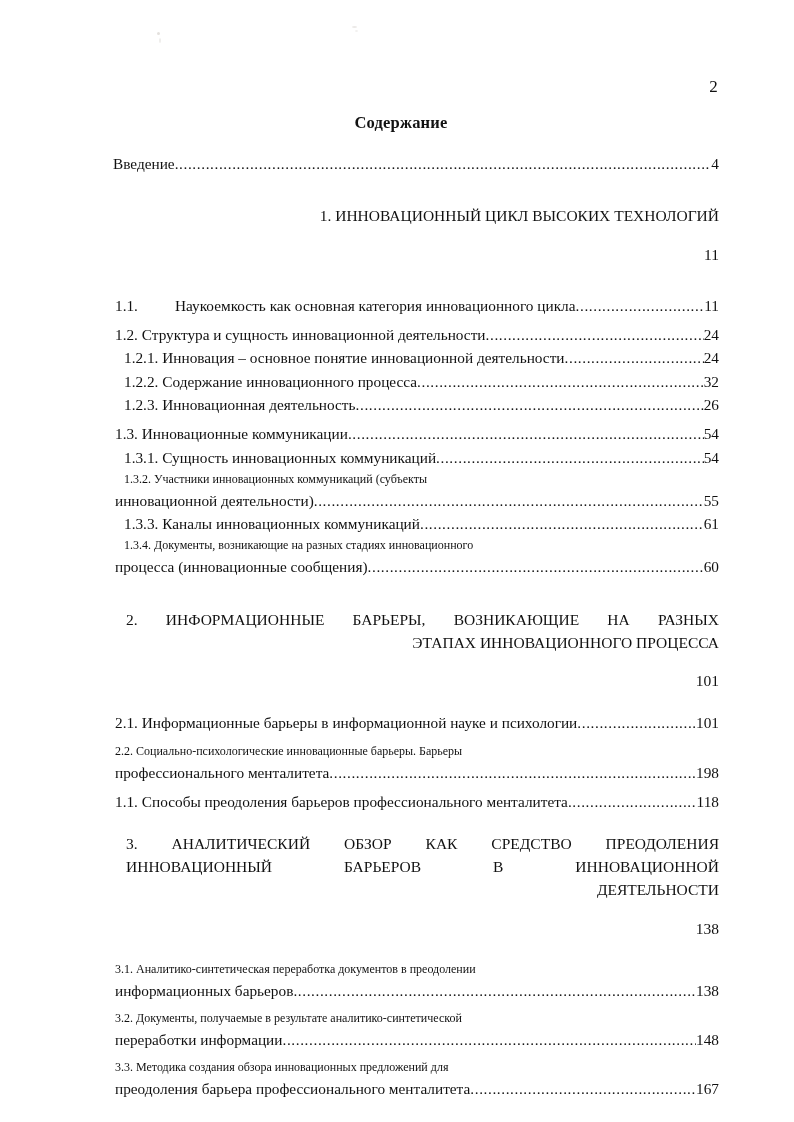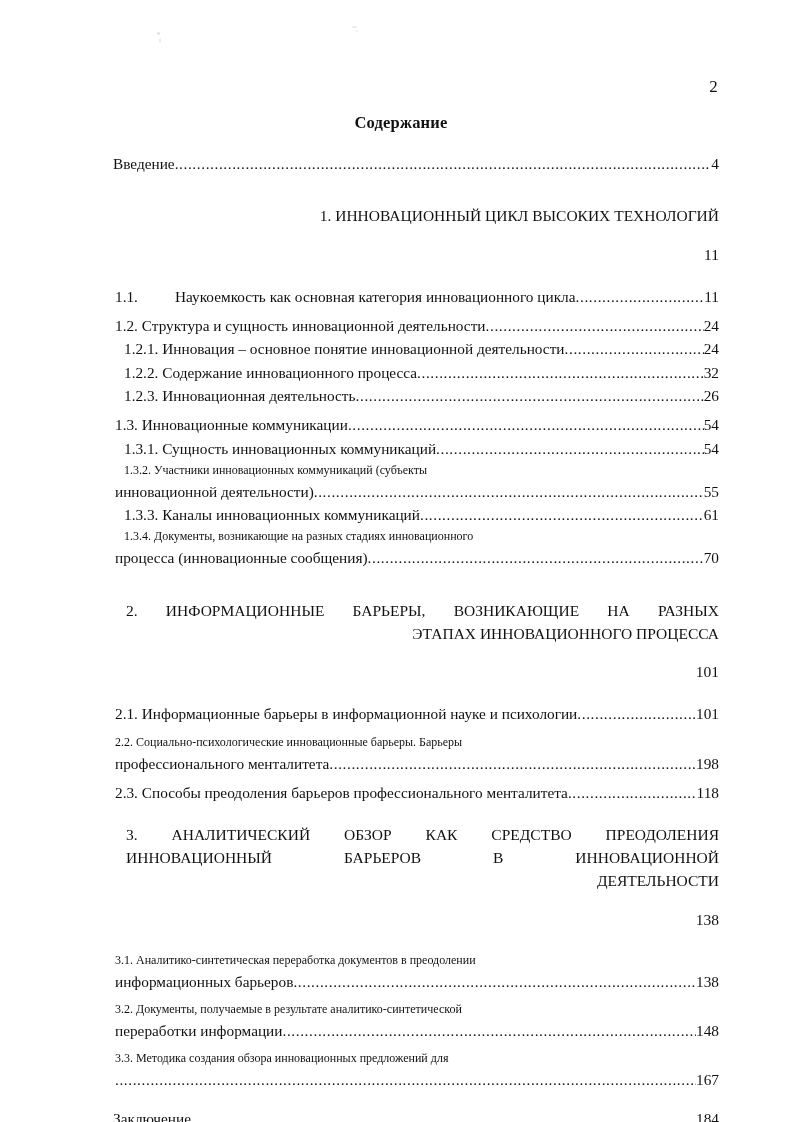--- a/index.html
+++ b/index.html
@@ -98,21 +98,21 @@
   .gap-md { height: 23px; }
   .gap-sm { height: 14px; }
   .gap-xs { height: 8px; }
 
   
   .lv0 { margin-left: 0px;  }
   .lv1 { margin-left: 2px;  }
   .lv2 { margin-left: 11px; }
 
   
-  .numtab { display: inline-block; min-width: 60px; }
+  .numtab { display: inline-block; min-width: 60px; margin-top: 9px; }
 
   
   .chapter-just {
     font-size: 15.5px;
     line-height: 23px;
     text-align: justify;
     text-align-last: justify;
     white-space: normal;
     margin-left: 13px;
   }
@@ -245,21 +245,21 @@
   </div>
 
   <div class="gap-xs"></div>
 
   <div>
     <div class="wrap-line lv2">1.3.4. Документы, возникающие на разных стадиях инновационного</div>
     <div class="gap-xs"></div>
     <div class="entry lv1">
       <span class="label">процесса (инновационные сообщения)</span>
       <span class="leader"></span>
-      <span class="page">70</span>
+      <span class="page">60</span>
     </div>
   </div>
 
   <div class="gap-lg"></div>
 
   <div>
     <div class="chapter-just lv0">2. ИНФОРМАЦИОННЫЕ БАРЬЕРЫ, ВОЗНИКАЮЩИЕ НА РАЗНЫХ</div>
     <div class="chapter-last lv0">
       <span class="label">ЭТАПАХ ИННОВАЦИОННОГО ПРОЦЕССА</span>
       <span class="leader"></span>
@@ -283,21 +283,21 @@
     <div class="entry lv1">
       <span class="label">профессионального менталитета</span>
       <span class="leader"></span>
       <span class="page">198</span>
     </div>
   </div>
 
   <div class="gap-sm"></div>
 
   <div class="entry lv1">
-    <span class="label">2.3. Способы преодоления барьеров профессионального менталитета</span>
+    <span class="label">1.1. Способы преодоления барьеров профессионального менталитета</span>
     <span class="leader"></span>
     <span class="page">118</span>
   </div>
 
   <div class="gap-md"></div>
 
   <div>
     <div class="chapter-just lv0">3. АНАЛИТИЧЕСКИЙ ОБЗОР КАК СРЕДСТВО ПРЕОДОЛЕНИЯ</div>
     <div class="chapter-just lv0">ИННОВАЦИОННЫЙ БАРЬЕРОВ В ИННОВАЦИОННОЙ</div>
     <div class="chapter-last lv0">
@@ -330,20 +330,21 @@
       <span class="page">148</span>
     </div>
   </div>
 
   <div class="gap-sm"></div>
 
   <div>
     <div class="wrap-line lv1">3.3. Методика создания обзора инновационных предложений для</div>
     <div class="gap-xs"></div>
     <div class="entry lv1">
+      <span class="label">преодоления барьера профессионального менталитета</span>
       <span class="leader"></span>
       <span class="page">167</span>
     </div>
   </div>
 
   <div class="gap-md"></div>
 
   <div class="entry lv0">
     <span class="label">Заключение</span>
     <span class="leader"></span>

